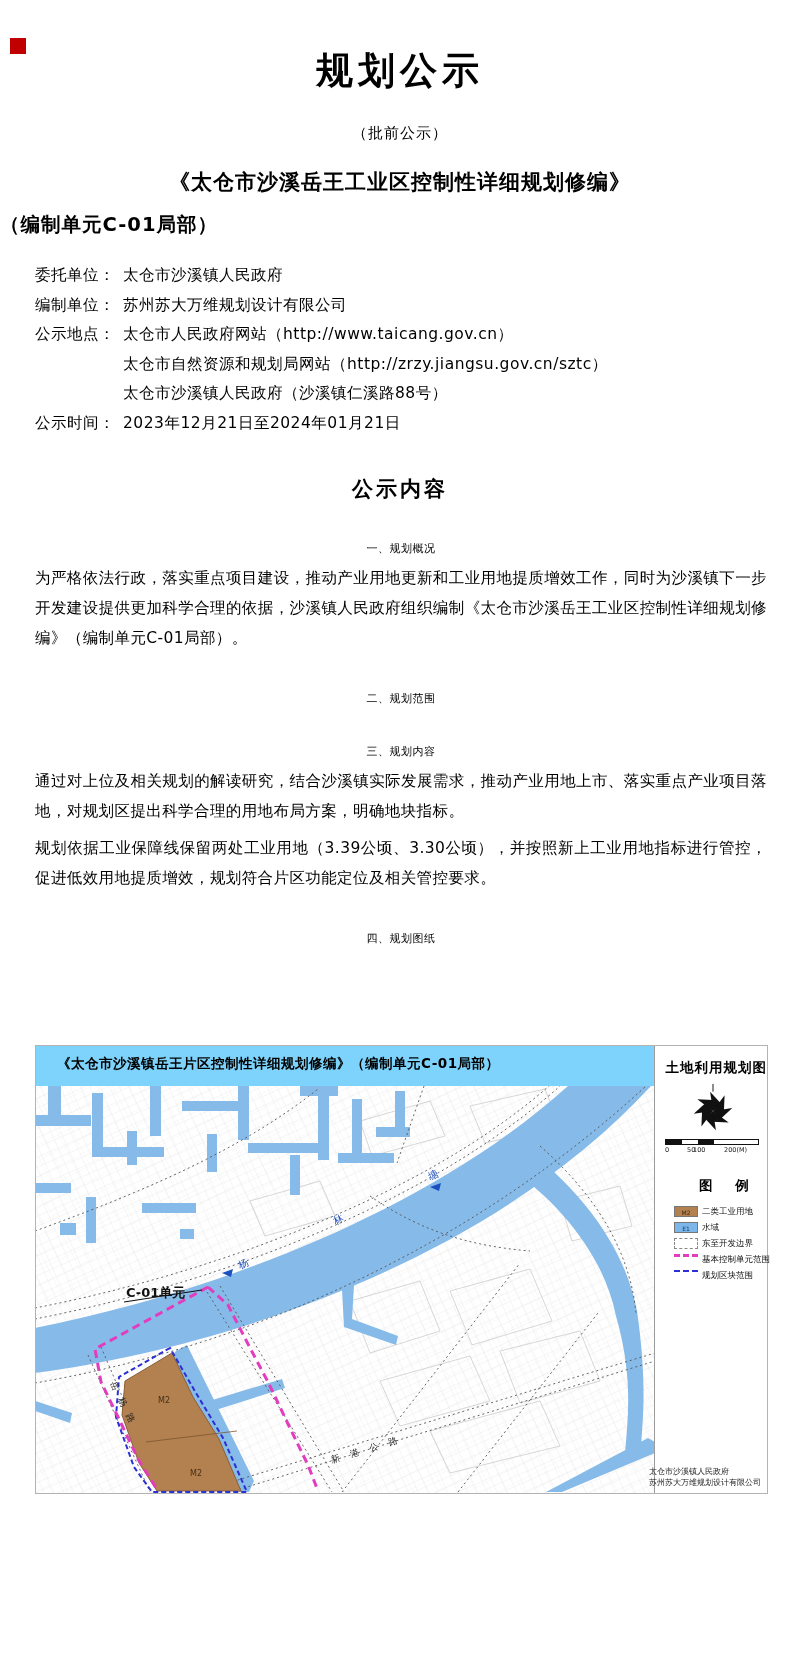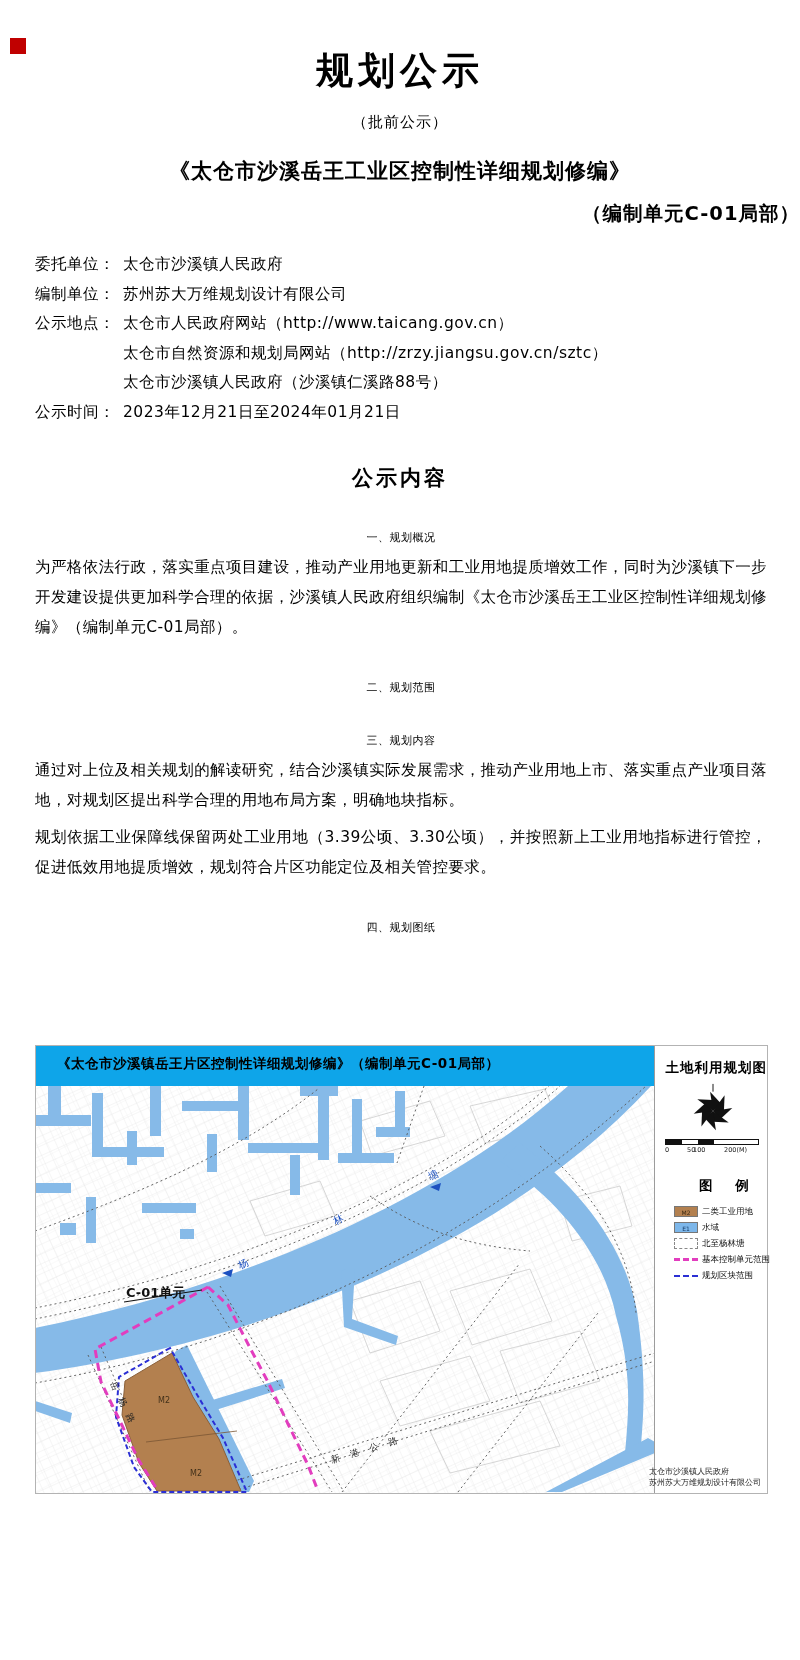--- a/index.html
+++ b/index.html
@@ -4,47 +4,47 @@
 <style>
   html,body{margin:0;padding:0;}
   body{
     width:800px;height:1660px;position:relative;
     background:#ffffff;color:#000;
     font-family:"DejaVu Sans","Liberation Sans",sans-serif;
     overflow:hidden;
   }
   .red-marker{position:absolute;left:10px;top:38px;width:16px;height:16px;background:#c00000;}
   .doc-title{font-size:37px;font-weight:bold;text-align:center;margin:46px 0 0;letter-spacing:5px;}
-  .doc-subtitle{font-size:15px;text-align:center;margin-top:17px;letter-spacing:1px;}
+  .doc-subtitle{font-size:15px;text-align:center;margin-top:28px;letter-spacing:1px;}
   .plan-title{font-size:21px;font-weight:bold;text-align:center;margin-top:25px;letter-spacing:1px;}
-  .plan-unit{font-size:19.5px;font-weight:bold;text-align:right;margin-top:15px;letter-spacing:1px;}
+  .plan-unit{font-size:19.5px;font-weight:bold;text-align:left;margin-top:15px;letter-spacing:1px;}
   .info{margin:23px 32px 0 35px;}
   .info-row{display:flex;font-size:15.5px;line-height:29.5px;align-items:center;}
   .info-label{width:88px;flex:0 0 88px;letter-spacing:.5px;}
   .info-value{letter-spacing:.5px;}
   .content-heading{font-size:21px;font-weight:bold;text-align:center;margin-top:37px;letter-spacing:3px;}
   .sections{margin:0 33px 0 35px;}
   .section{margin-top:38px;}
   .section-title{font-size:11px;font-weight:normal;letter-spacing:.5px;text-align:center;}
   .section p{margin:7px 0 0;font-size:15.5px;line-height:30px;letter-spacing:.4px;text-align:justify;}
   
-  .figure{position:absolute;left:35px;top:1045px;width:731px;height:447px;border:1px solid #b3b3b3;background:#0ea5e9;}
+  .figure{position:absolute;left:35px;top:1045px;width:731px;height:447px;border:1px solid #b3b3b3;background:#7dd3fc;}
   .figure-title{position:absolute;left:21px;top:9px;font-size:13.5px;font-weight:bold;letter-spacing:.5px;white-space:nowrap;}
   .map-svg{position:absolute;left:0;top:40px;}
   .legend-panel{position:absolute;top:0;right:0;width:112px;height:100%;background:#fff;border-left:1px solid #9c9c9c;}
   .legend-title{position:absolute;left:0;top:13px;width:100%;text-align:right;font-size:13.5px;font-weight:bold;letter-spacing:1px;}
   .compass{position:absolute;left:36px;top:36px;}
   .scalebar{position:absolute;left:10px;top:93px;width:94px;}
   .scalebar .bar{height:4px;border:1px solid #111;background:linear-gradient(90deg,#111 0 16px,#fff 16px 32px,#111 32px 48px,#fff 48px 94px);}
   .scalebar .labels{position:relative;height:9px;font-size:6.5px;color:#222;}
   .scalebar .labels span{position:absolute;top:1px;}
   .sl0{left:0;} .sl1{left:22px;} .sl2{left:28px;} .sl3{left:59px;}
   .legend-heading{position:absolute;left:8px;top:131px;font-size:13.5px;font-weight:bold;letter-spacing:9px;padding-left:36px;}
   .legend-items{position:absolute;left:7px;top:160px;right:2px;}
-  .legend-item{display:flex;align-items:center;height:11px;margin-bottom:5px;padding-left:12px;}
+  .legend-item{display:flex;align-items:flex-start;height:11px;margin-bottom:5px;padding-left:12px;}
   .swatch{width:24px;height:11px;flex:0 0 24px;margin-right:4px;border:1px solid #777;
           font-size:6px;line-height:11px;text-align:center;color:#3c2a14;box-sizing:border-box;}
   .sw-industry{background:#b3804f;}
   .sw-water{background:#7db7ea;color:#123a66;}
   .sw-road{background:#fff;border:1px dashed #888;}
   .sw-line{border:none;height:0;border-top:3px dashed #e23dbe;}
   .sw-line2{border:none;height:0;border-top:2px dashed #2b2fd4;}
   .legend-label{font-size:8.5px;white-space:nowrap;color:#111;}
   .attribution{position:absolute;right:6px;bottom:5px;font-size:8px;line-height:11px;color:#222;text-align:left;}
 </style>
@@ -249,21 +249,21 @@
       <div class="legend-item">
         <span class="swatch sw-industry">M2</span>
         <span class="legend-label">二类工业用地</span>
       </div>
       <div class="legend-item">
         <span class="swatch sw-water">E1</span>
         <span class="legend-label">水域</span>
       </div>
       <div class="legend-item">
         <span class="swatch sw-road"></span>
-        <span class="legend-label">北至杨林塘</span>
+        <span class="legend-label">东至开发边界</span>
       </div>
       <div class="legend-item">
         <span class="swatch sw-line"></span>
         <span class="legend-label">基本控制单元范围</span>
       </div>
       <div class="legend-item">
         <span class="swatch sw-line2"></span>
         <span class="legend-label">规划区块范围</span>
       </div>
     </div>

